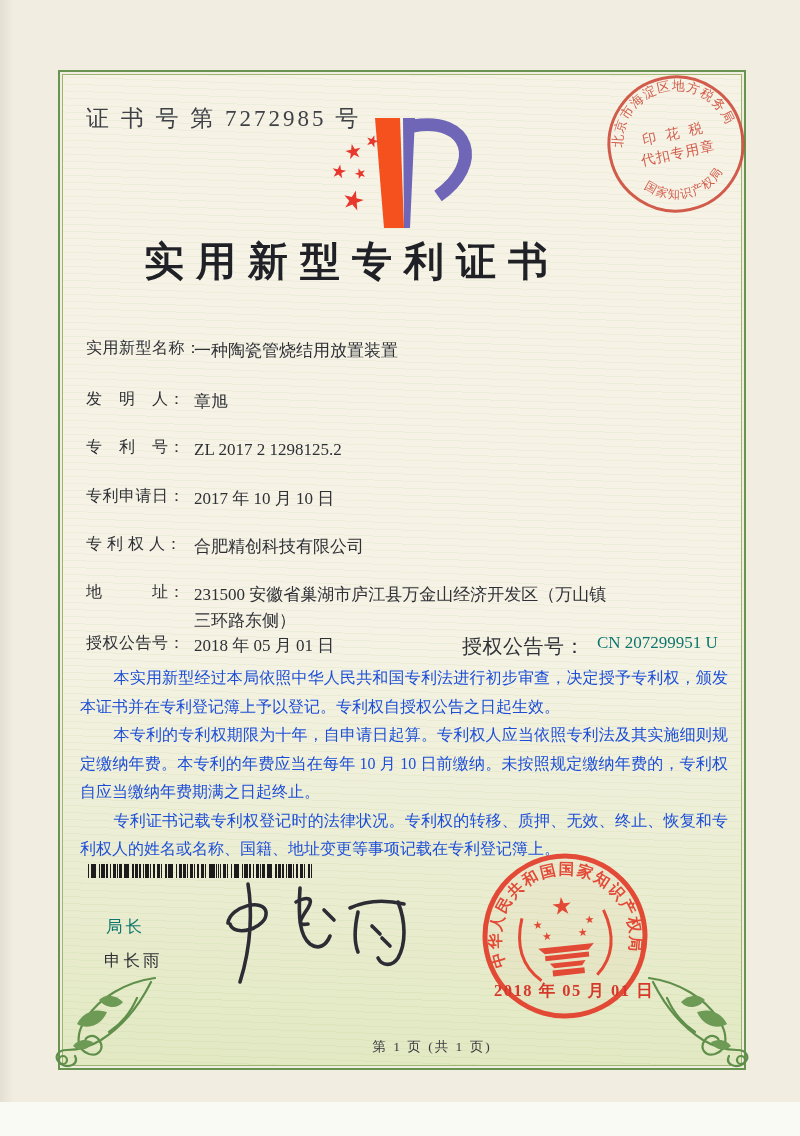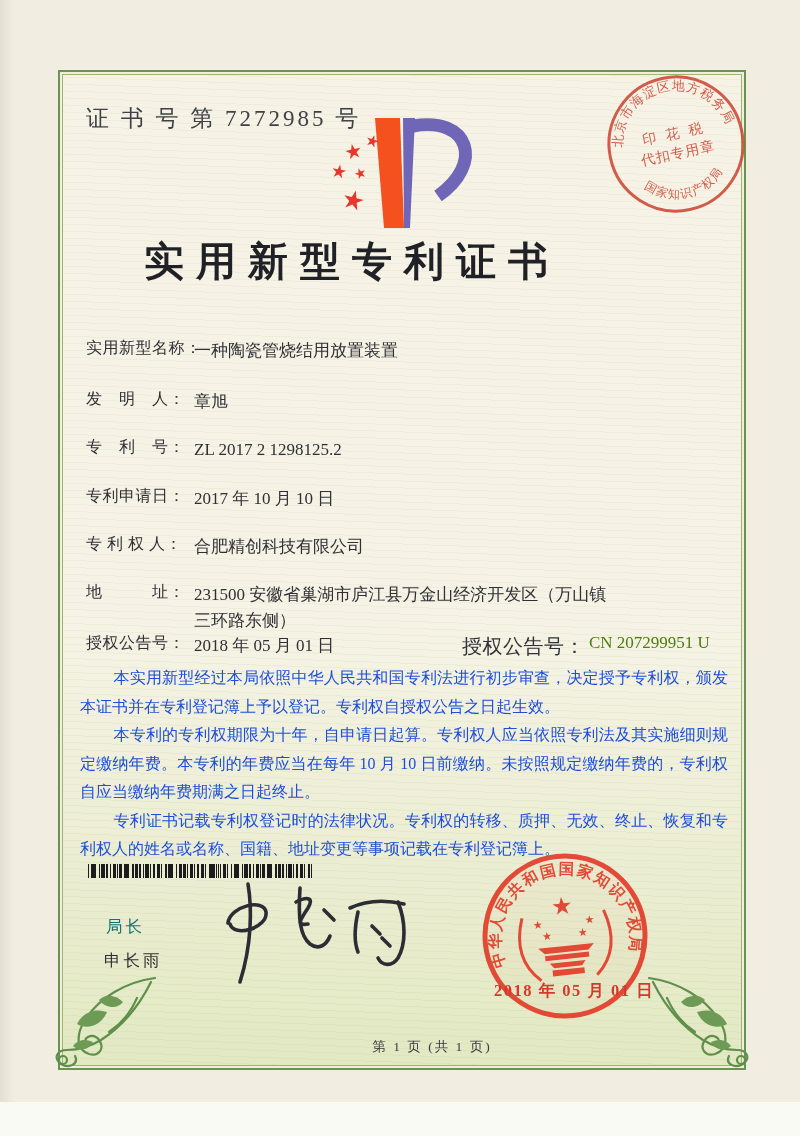--- a/index.html
+++ b/index.html
@@ -35,21 +35,21 @@
     position:absolute;left:58px;top:234px;width:588px;text-align:center;
     font-size:40px;font-weight:600;letter-spacing:12px;color:#1f2126;white-space:nowrap;
   }
 
   .row{position:absolute;left:86px;display:flex;align-items:flex-start}
   .row .lbl{flex:none;width:108px;font-size:16px;letter-spacing:.5px;white-space:pre;color:#2f3036}
   .row .val{font-size:17px;white-space:pre-line;line-height:26px;color:#2f3036}
   .r1{top:338px}.r2{top:389px}.r3{top:437px}.r4{top:486px}.r5{top:534px}.r6{top:582px}.r7{top:633px}
   .row-right{position:absolute;left:462px;top:633px;display:flex}
   .row-right .lbl{flex:none;font-size:20px;letter-spacing:.5px;white-space:pre;color:#2f3036}
-  .row-right .val{font-size:17px;color:#4d7c0f;margin-left:4px}
+  .row-right .val{font-size:17px;color:#0f766e;margin-left:12px}
 
   .body-text{position:absolute;left:80px;top:664px;width:648px}
   .body-text p{margin:0;font-size:16px;line-height:28.5px;text-indent:2.1em;color:#1d4ed8;text-align:justify}
 
   .barcode{
     position:absolute;left:88px;top:864px;width:224px;height:14px;
     background:
       repeating-linear-gradient(90deg,#1c1c1c 0 1.5px,rgba(0,0,0,0) 1.5px 3px,#1c1c1c 3px 6px,rgba(0,0,0,0) 6px 7px,#1c1c1c 7px 8px,rgba(0,0,0,0) 8px 11px),
       repeating-linear-gradient(90deg,#1c1c1c 0 1px,rgba(0,0,0,0) 1px 5px,#1c1c1c 5px 7px,rgba(0,0,0,0) 7px 13px);
   }

